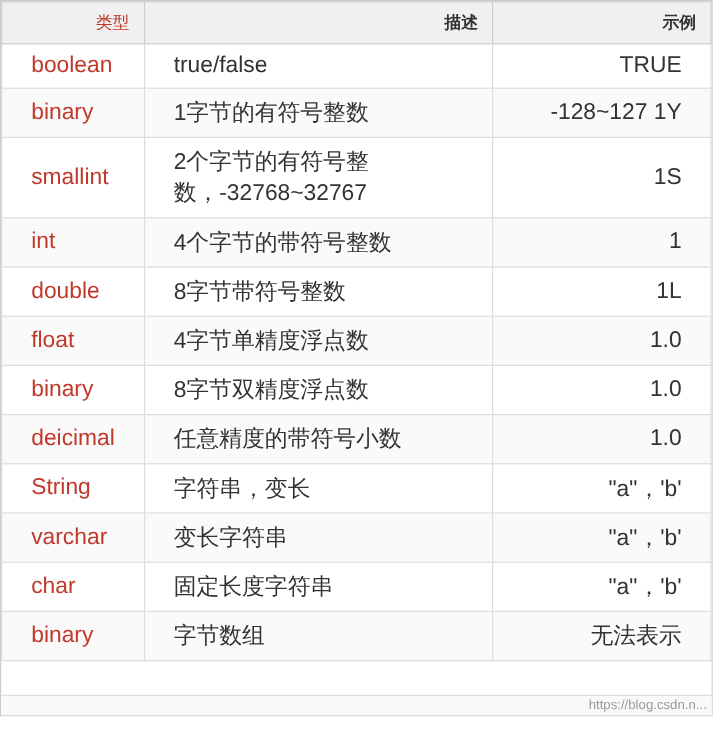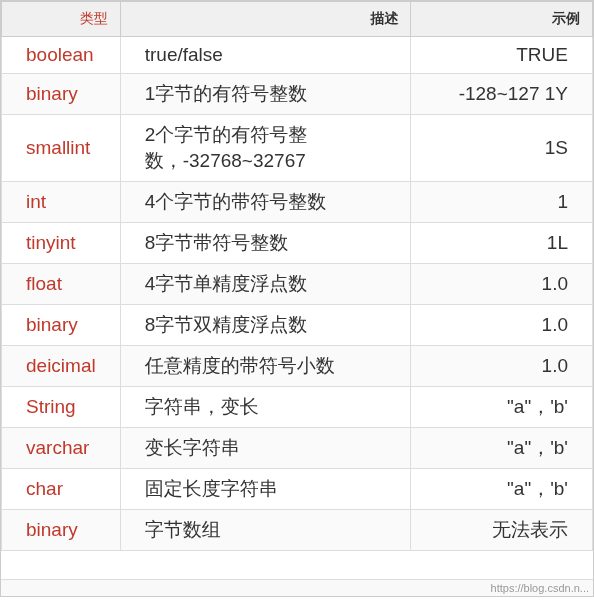--- a/index.html
+++ b/index.html
@@ -108,21 +108,21 @@
           <td class="col-type">smallint</td>
           <td class="col-desc">2个字节的有符号整数，-32768~32767</td>
           <td class="col-example">1S</td>
         </tr>
         <tr>
           <td class="col-type">int</td>
           <td class="col-desc">4个字节的带符号整数</td>
           <td class="col-example">1</td>
         </tr>
         <tr>
-          <td class="col-type">tinyint</td>
+          <td class="col-type">double</td>
           <td class="col-desc">8字节带符号整数</td>
           <td class="col-example">1L</td>
         </tr>
         <tr>
           <td class="col-type">float</td>
           <td class="col-desc">4字节单精度浮点数</td>
           <td class="col-example">1.0</td>
         </tr>
         <tr>
           <td class="col-type">binary</td>

